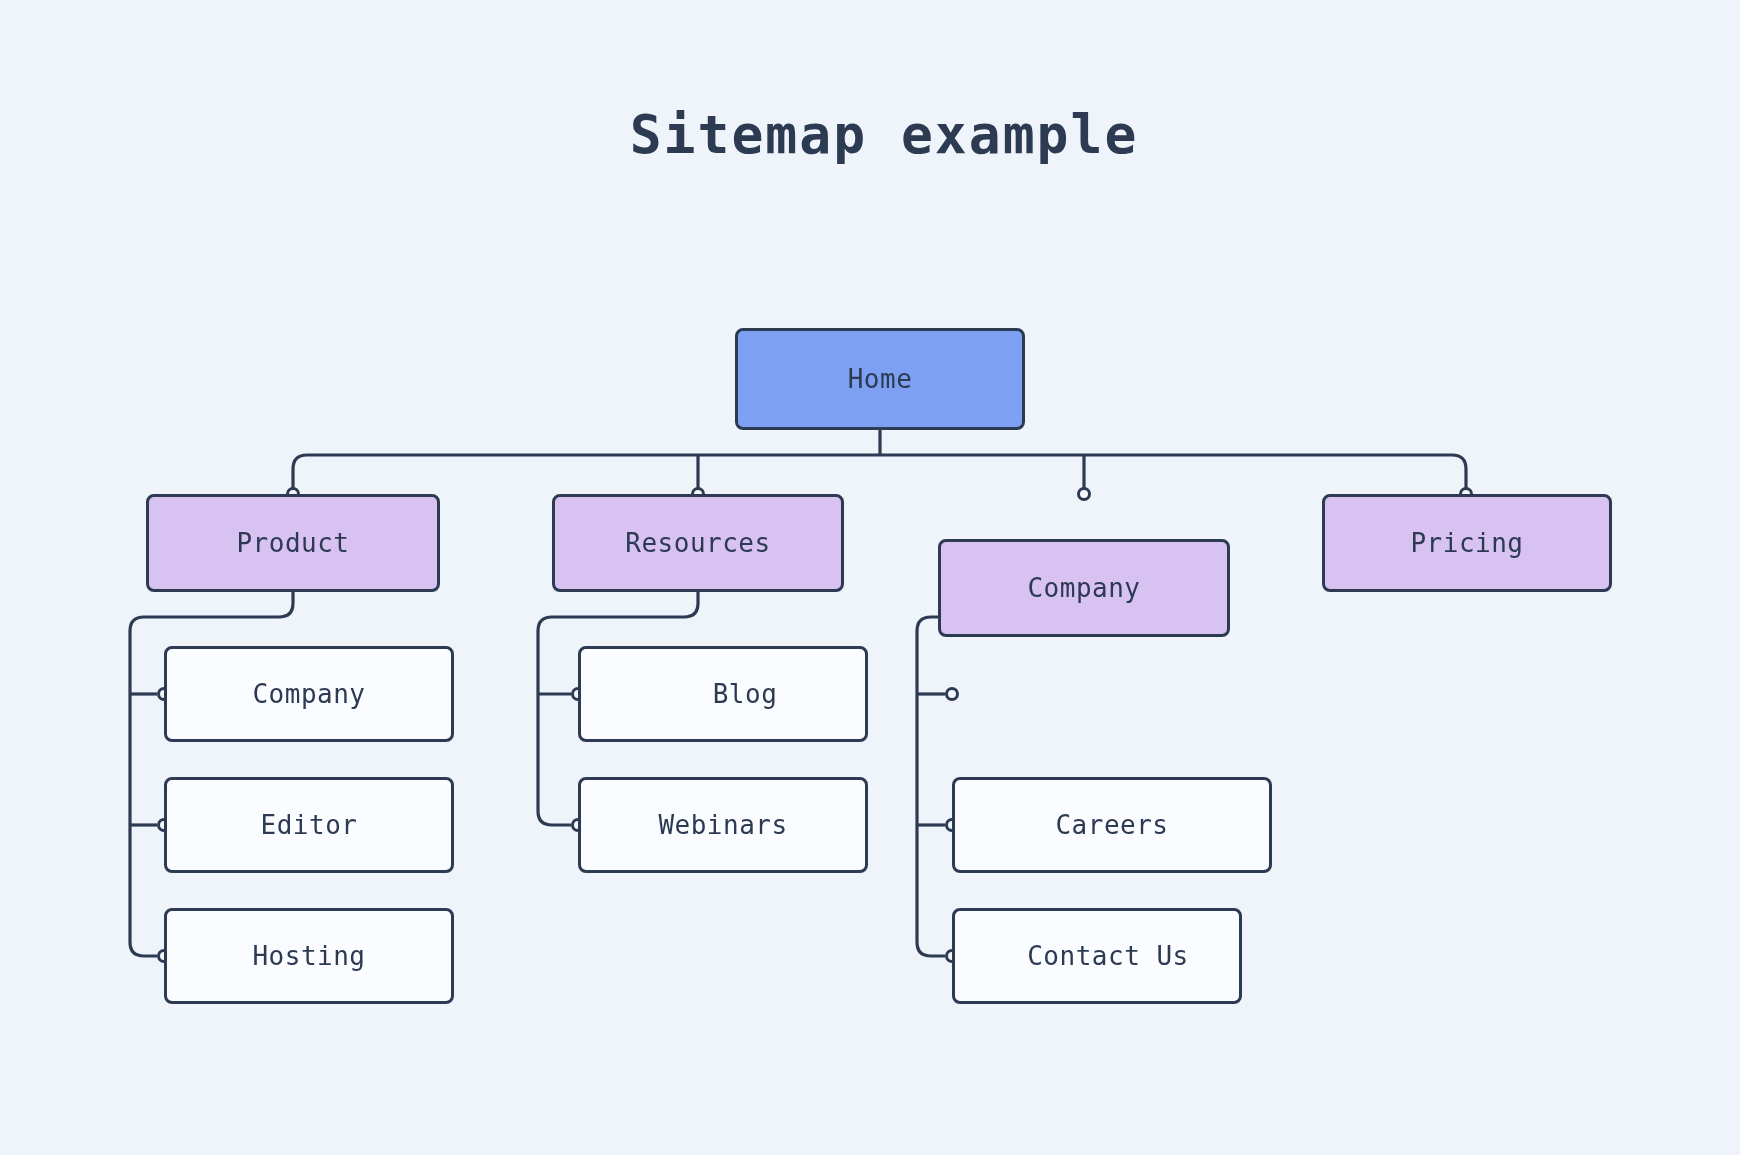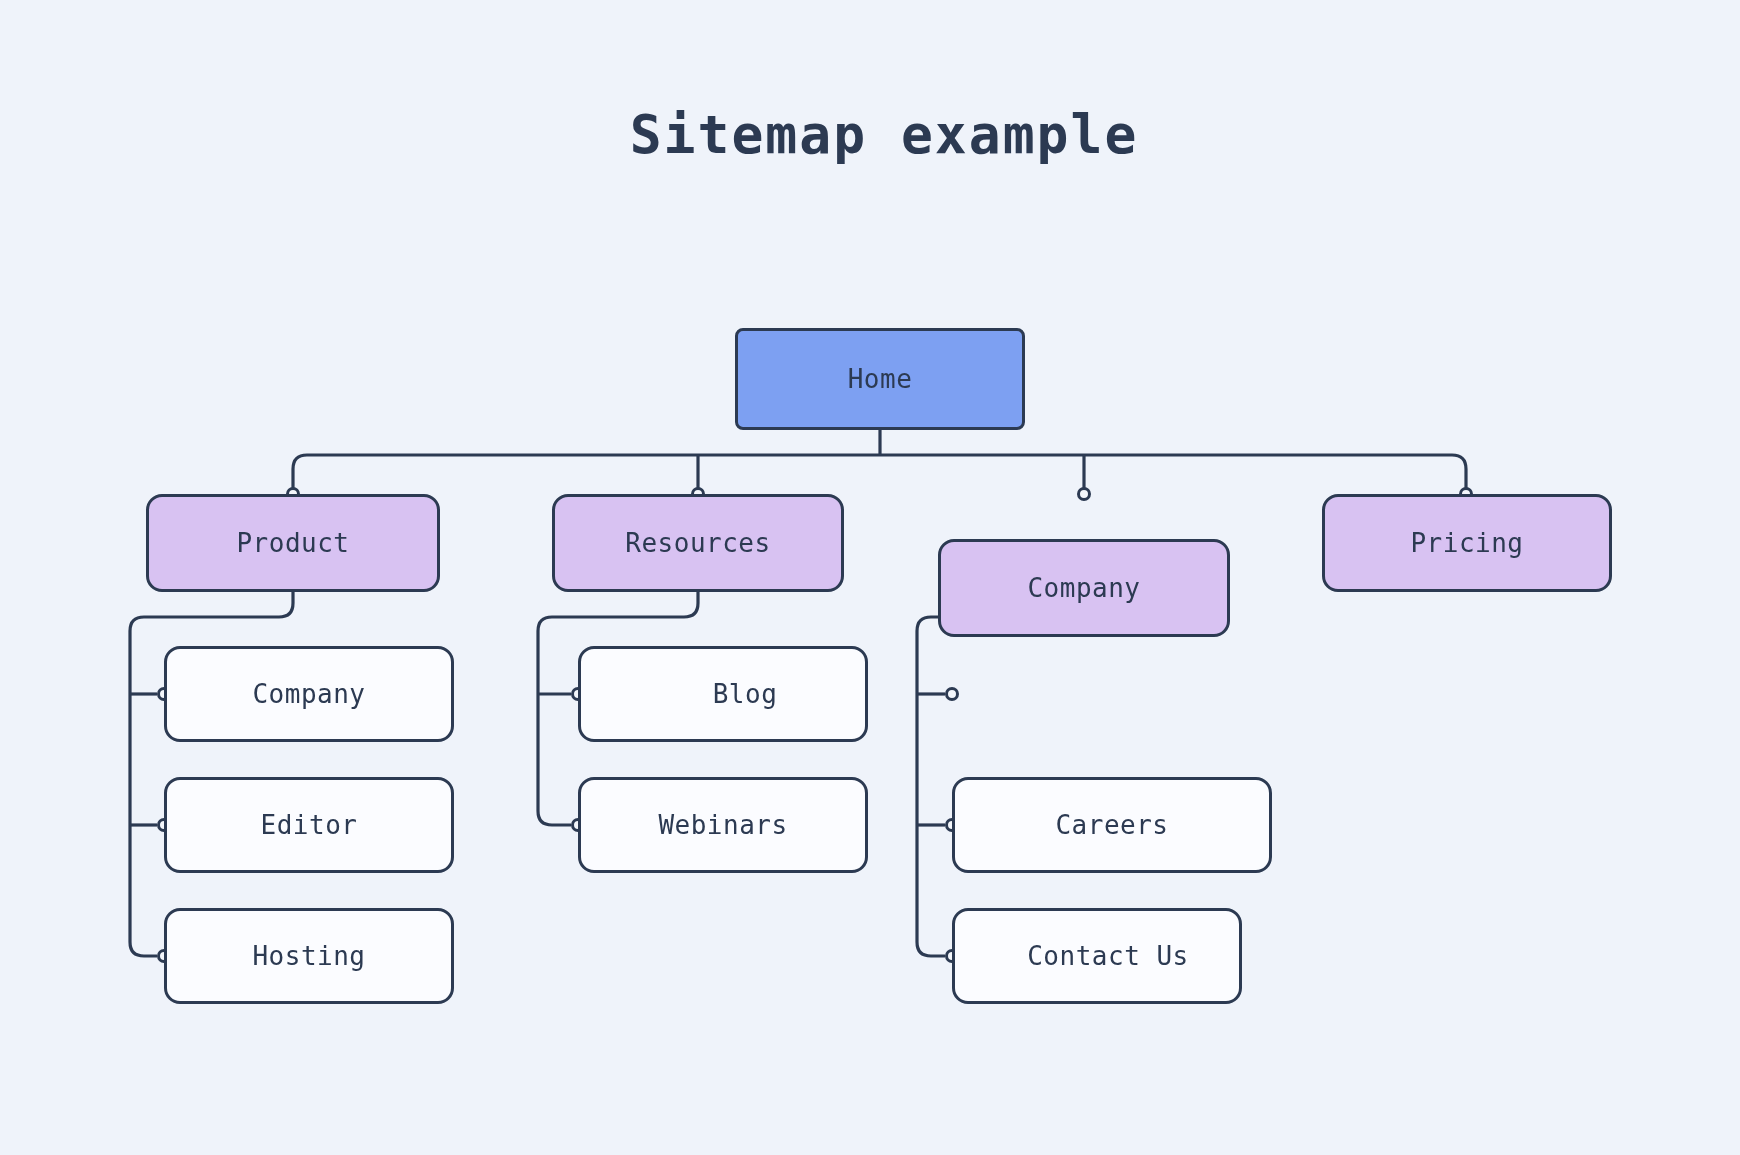--- a/index.html
+++ b/index.html
@@ -45,21 +45,21 @@
   }
   svg.wires circle{
     fill:var(--dot-fill);
     stroke:var(--line);
     stroke-width:3;
   }
   .node{
     position:absolute;
     display:flex;align-items:center;justify-content:center;
     border:3.2px solid var(--line);
-    border-radius:16px;
+    border-radius:8px;
     font-size:26px;
     font-weight:500;
     letter-spacing:0.5px;
     color:var(--ink);
   }
   .node.root{
     background:var(--home-fill);
     border-radius:8px;
     margin-top:13px;
   }

